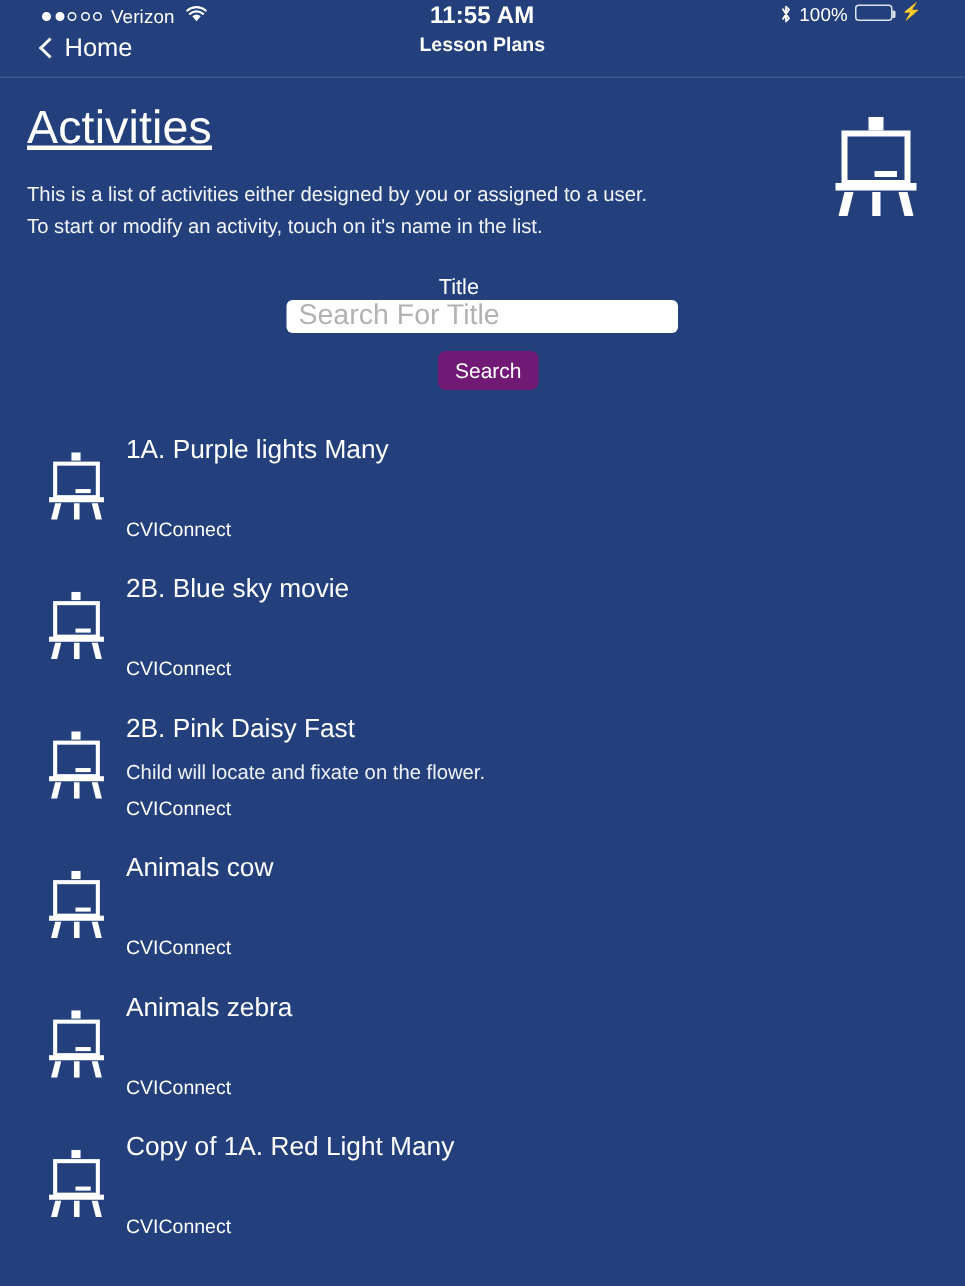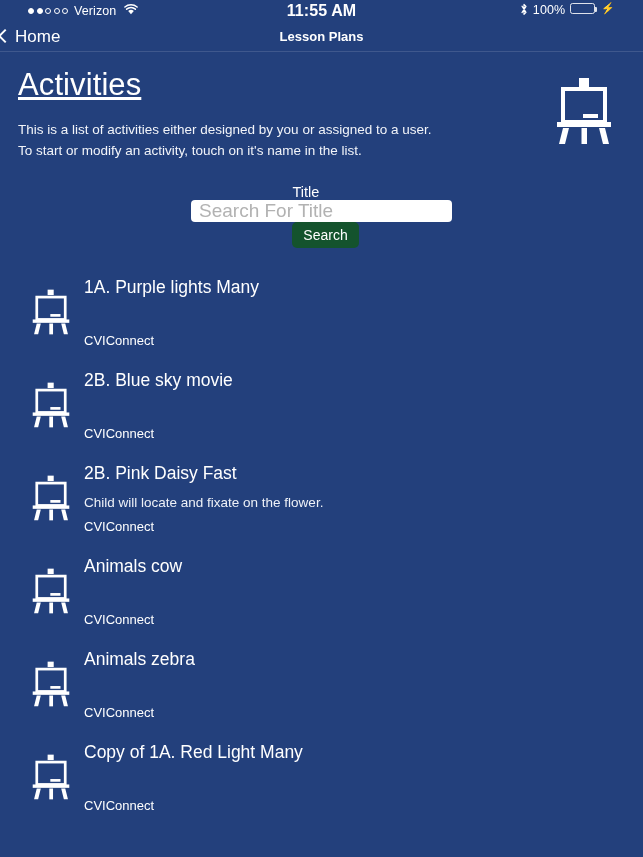--- a/index.html
+++ b/index.html
@@ -105,22 +105,22 @@
     border-radius: 0 1px 1px 0;
   }
 
   .bolt { font-size: 11px; line-height: 1; margin-left: 1px; }
 
   
   .nav-bar {
     position: relative;
     height: 30px;
     display: flex;
-    align-items: center;
-    padding: 0 0;
+    align-items: flex-start;
+    padding: 0 28px;
     border-bottom: 1px solid rgba(255,255,255,0.13);
   }
 
   .nav-back {
     display: flex;
     align-items: center;
     gap: 5px;
     cursor: pointer;
   }
   .nav-back .chev {
@@ -328,21 +328,21 @@
         <polygon points="10,50 16,50 12,66 6,66" fill="#fff"></polygon>
         <rect x="28.5" y="50" width="5.5" height="16" fill="#fff"></rect>
         <polygon points="46,50 52,50 56,66 50,66" fill="#fff"></polygon>
       </svg>
     </div>
   </div>
 
   <div class="search-row">
     <span class="search-label">Title</span>
     <input class="search-input" type="text" placeholder="Search For Title" style="">
-    <button class="search-button" style="background: #14532d;">Search</button>
+    <button class="search-button" style="background: #701a75; margin-top: 12px;">Search</button>
   </div>
 
   <div class="activity-list">
       <div class="activity-row">
         <div class="activity-icon">
           <svg width="42" height="46" viewBox="0 0 62 66">
             <rect x="26" y="0" width="9" height="8" fill="#fff"></rect>
             <rect x="10" y="11" width="42" height="33" fill="none" stroke="#fff" stroke-width="4"></rect>
             <rect x="30" y="36" width="15" height="4" fill="#fff"></rect>
             <rect x="4" y="44" width="54" height="5" fill="#fff"></rect>

